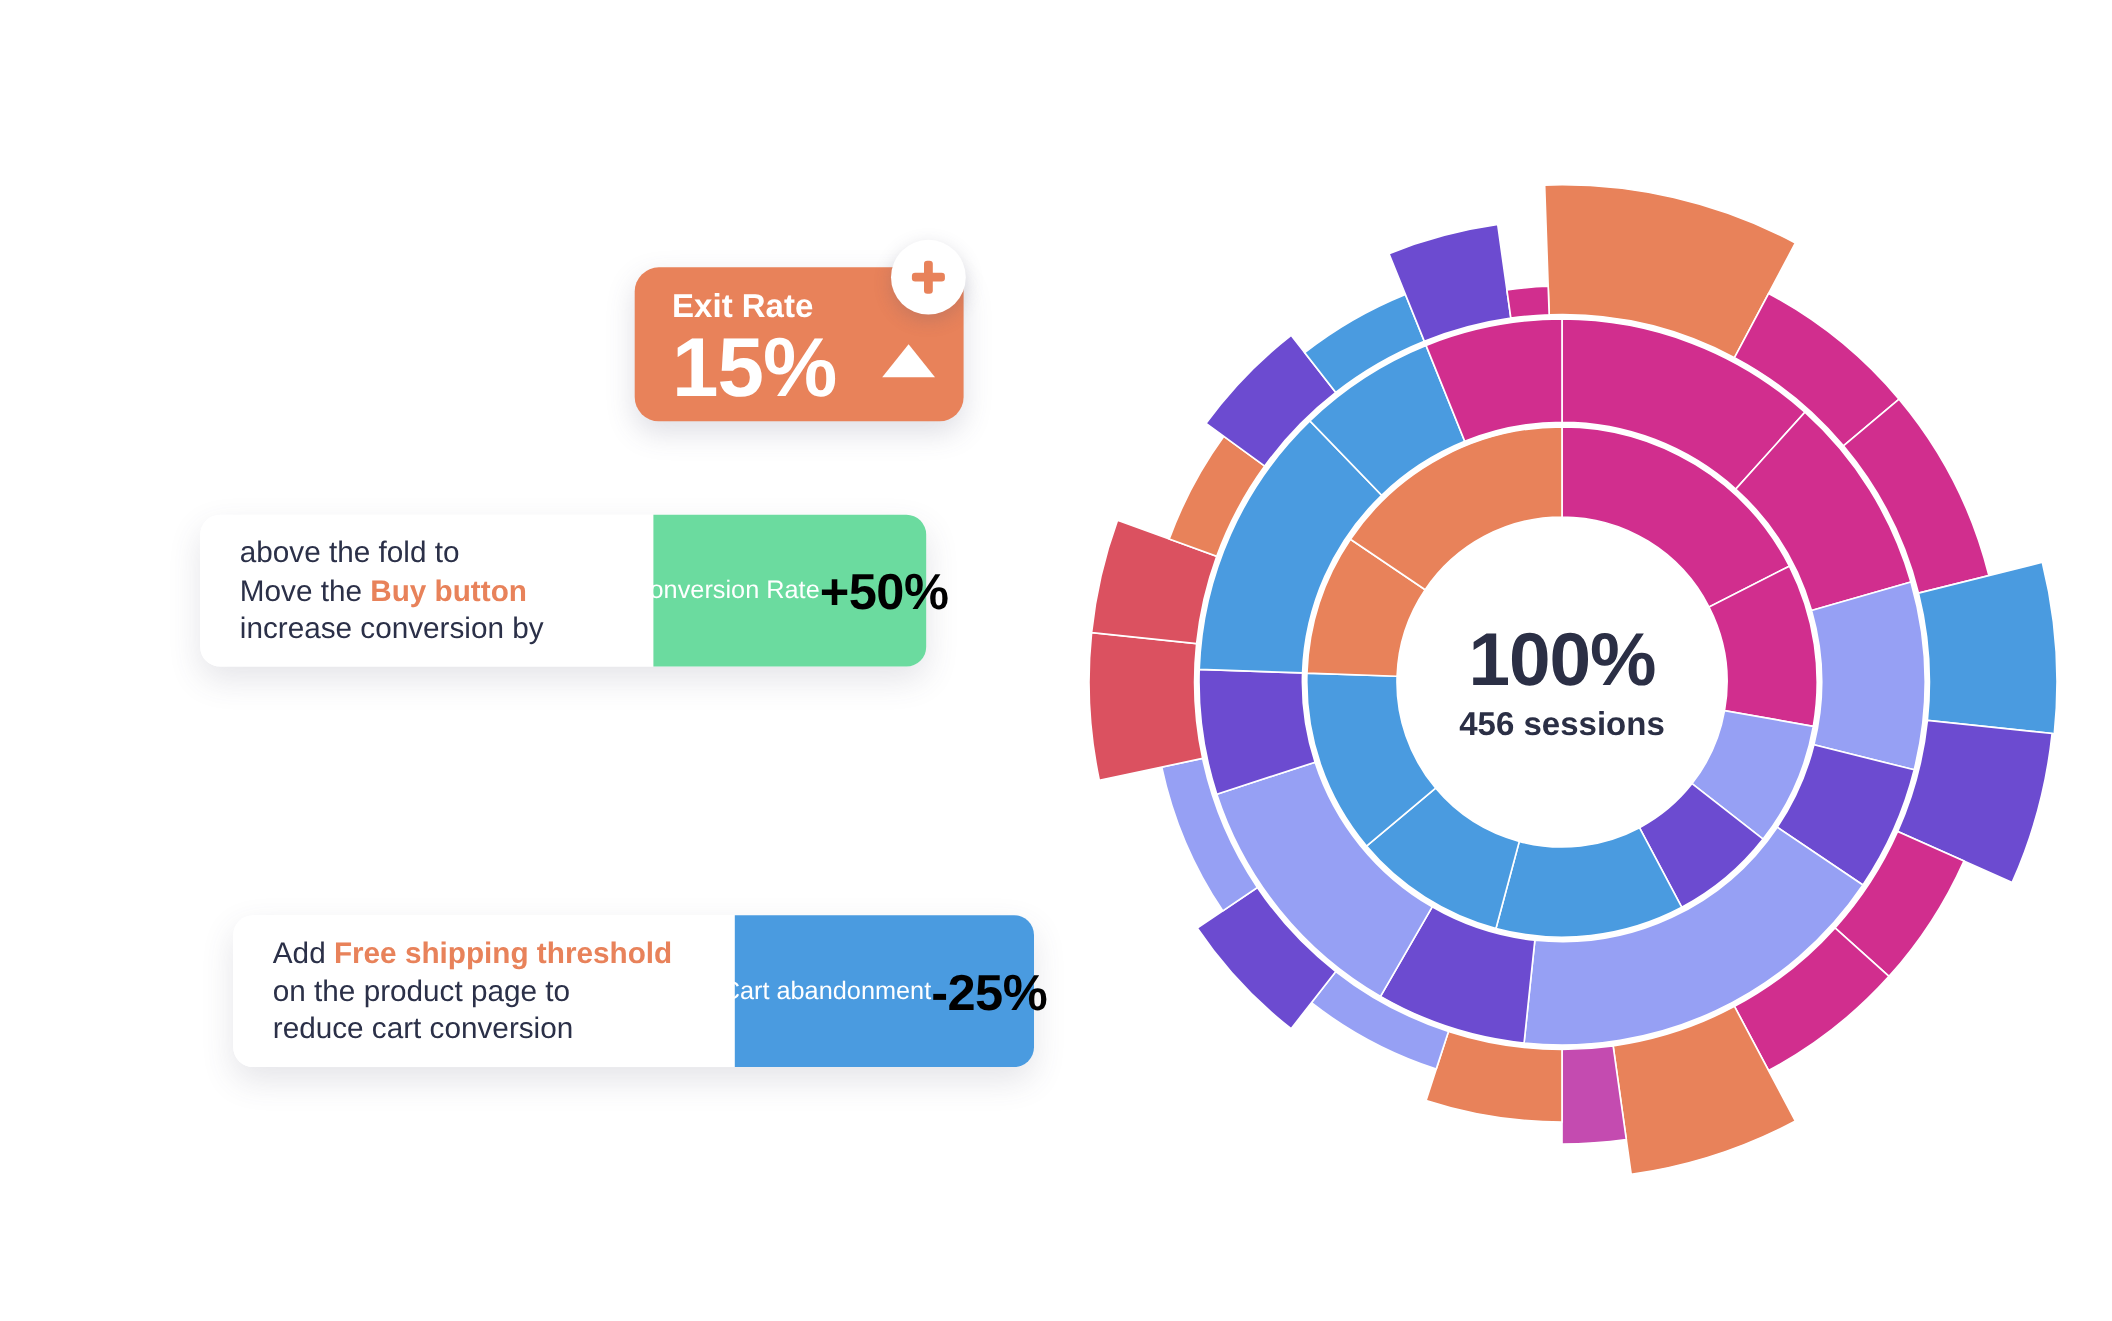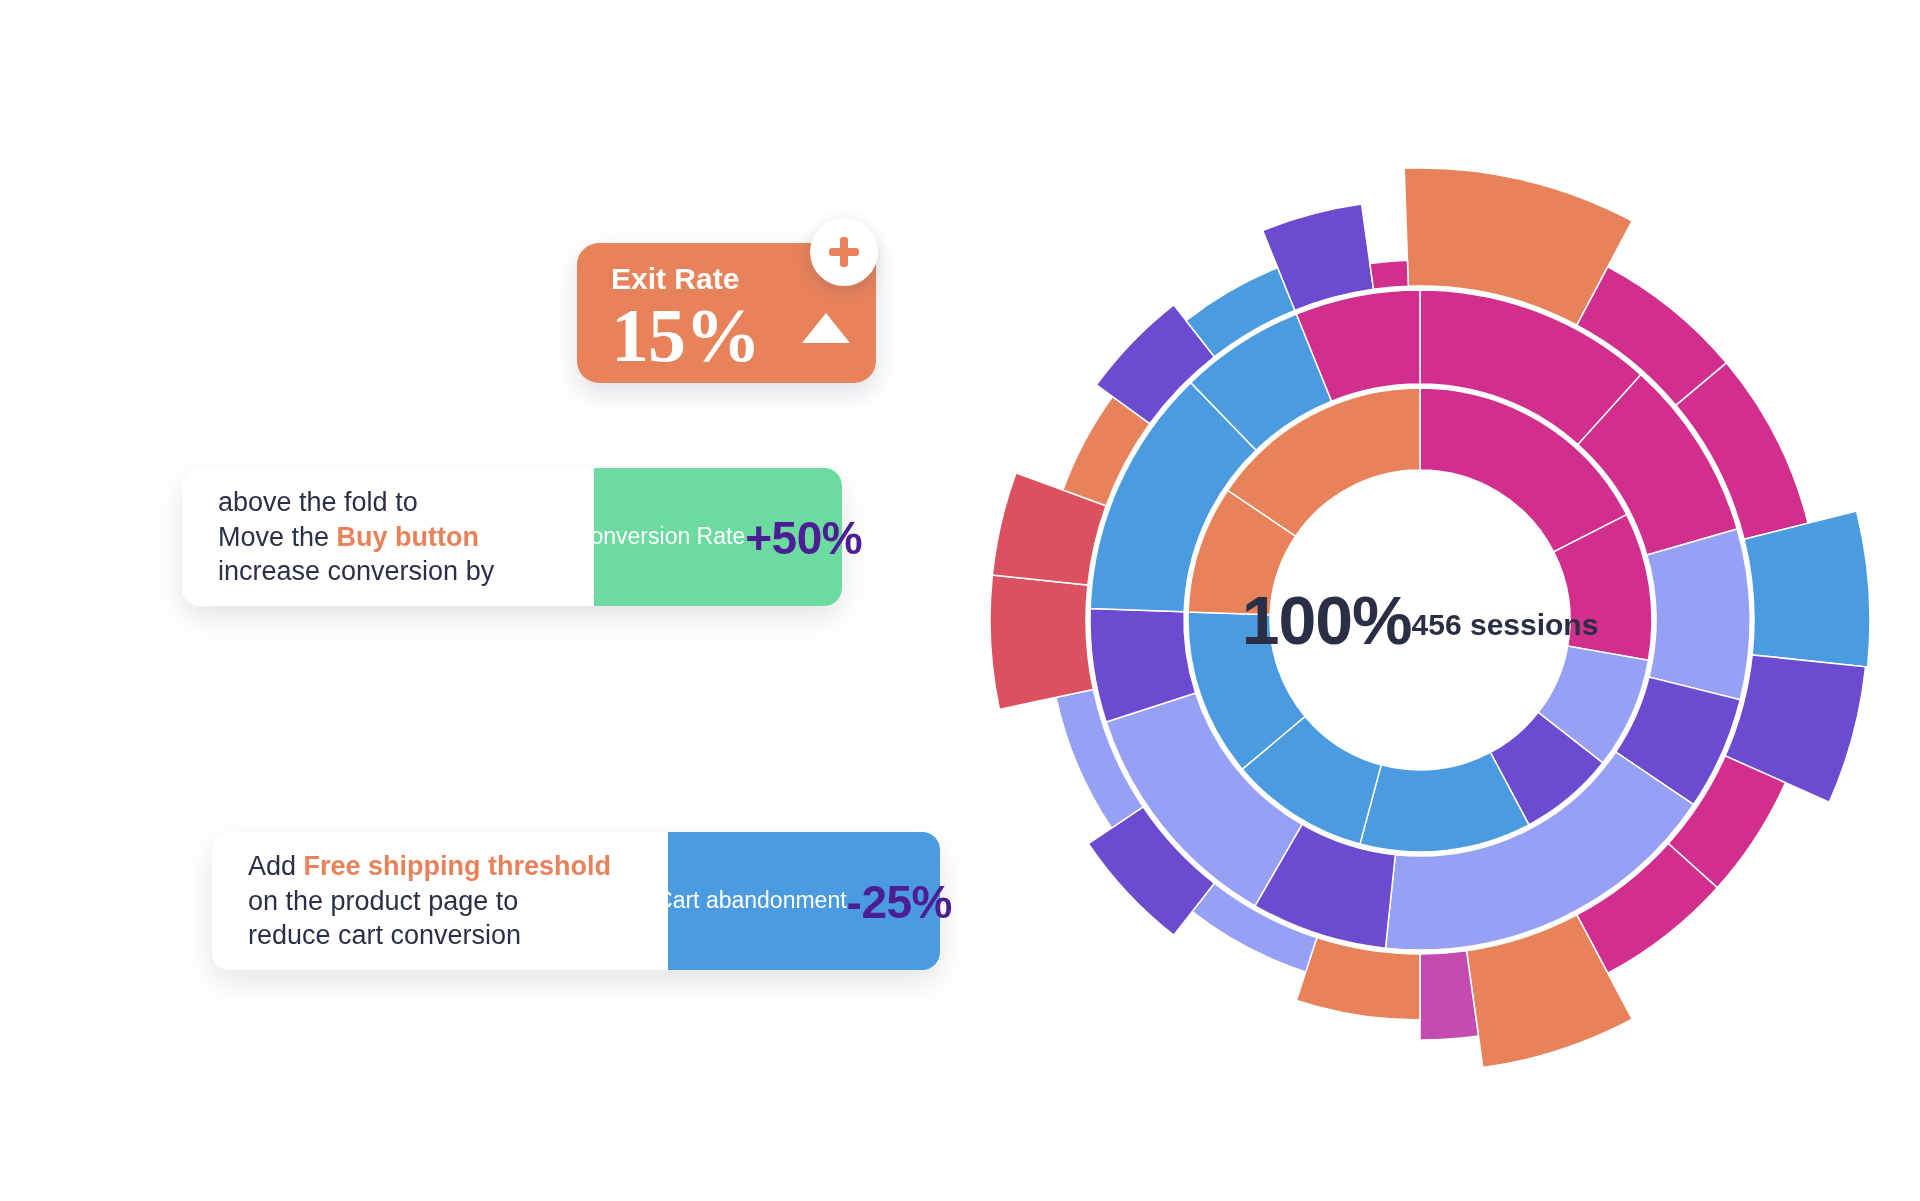--- a/index.html
+++ b/index.html
@@ -26,21 +26,21 @@
     height: 1000px;
   }
   #sunburst { display: block; width: 1000px; height: 1000px; }
 
   .center-label {
     position: absolute;
     left: 0; top: 0;
     width: 1000px;
     height: 1000px;
     display: flex;
-    flex-direction: row;
+    flex-direction: column;
     align-items: center;
     justify-content: center;
     pointer-events: none;
   }
   .center-pct {
     font-size: 68px;
     font-weight: 700;
     color: #2b2f45;
     letter-spacing: -1px;
     line-height: 1;
@@ -70,21 +70,20 @@
     color: #ffffff;
     font-size: 30px;
     font-weight: 700;
     line-height: 1.05;
   }
   #exit-rate-card .kpi-row {
     display: flex;
     align-items: center;
     gap: 42px;
     margin-top: 2px;
-    font-family: Liberation Serif, serif;
   }
   #exit-rate-card .kpi-value {
     color: #ffffff;
     font-size: 76px;
     font-weight: 700;
     line-height: 1;
     letter-spacing: -1px;
   }
   .tri-up {
     width: 0; height: 0;
@@ -154,21 +153,21 @@
     justify-content: center;
     flex: 0 0 auto;
   }
   .metric-title {
     color: #ffffff;
     font-size: 23px;
     line-height: 1.1;
     white-space: nowrap;
   }
   .metric-value {
-    color: #4c1d95;
+    color: #000000;
     font-size: 46px;
     font-weight: 700;
     line-height: 1.05;
     margin-top: 2px;
     letter-spacing: -0.5px;
   }
 
   #rec-card-1 { left: 182px; top: 468px; width: 660px; height: 138px; }
   #rec-card-1 .rec-metric { background: #6BDB9F; width: 248px; }
   #rec-card-2 { left: 342px; top: 650px; width: 670px; height: 138px; }

